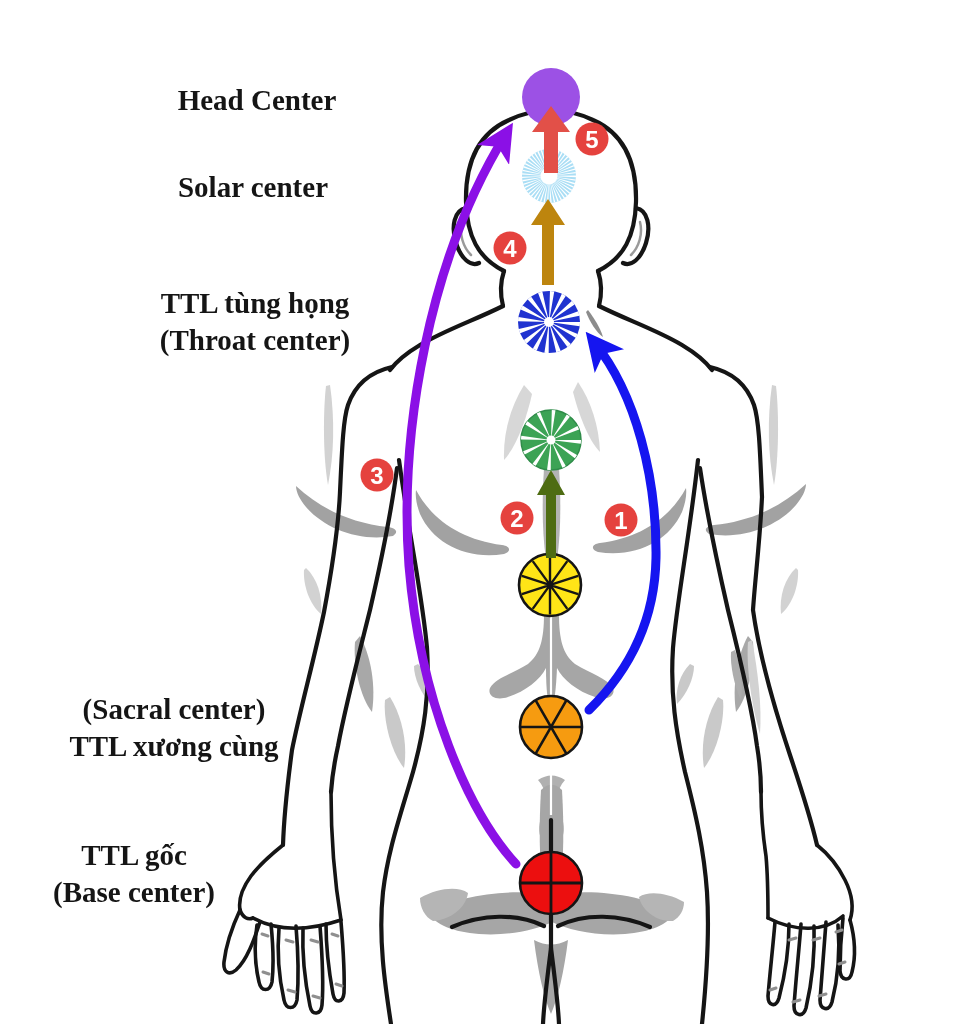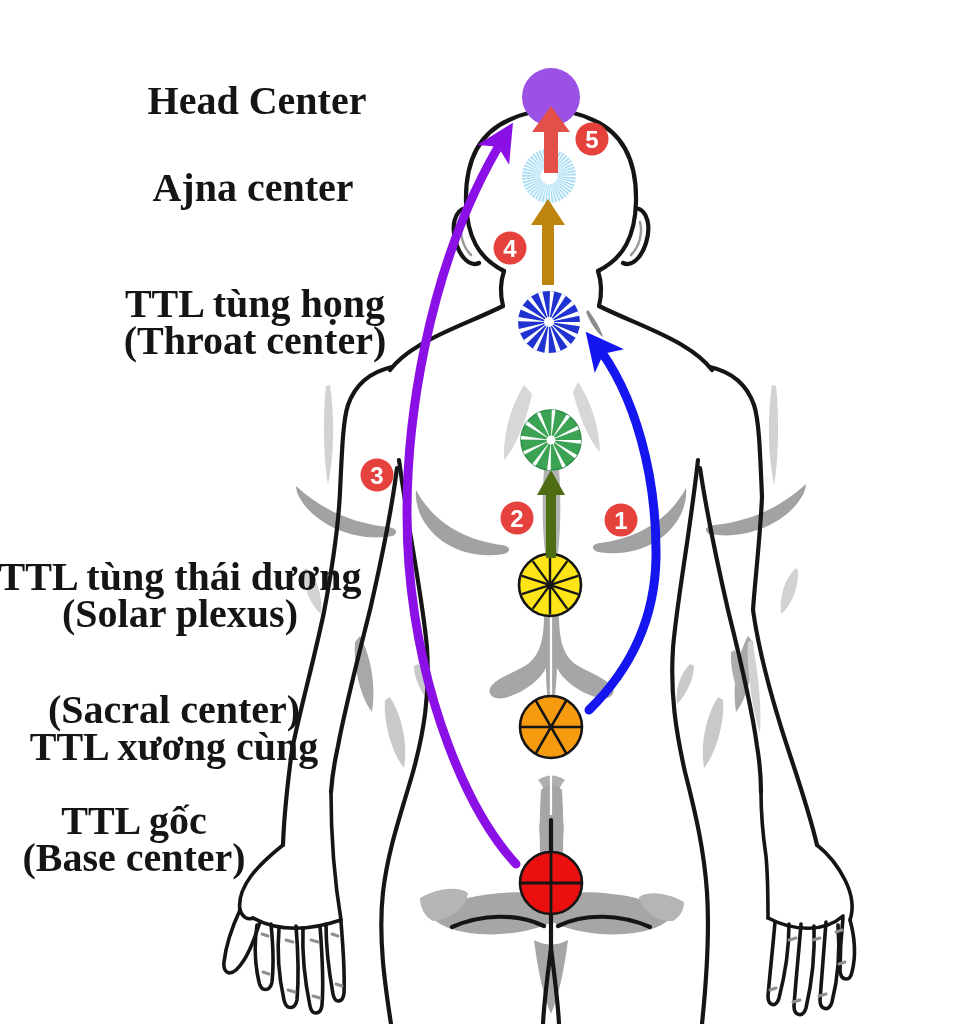--- a/index.html
+++ b/index.html
@@ -2,21 +2,21 @@
 <html><head>
 <meta charset="utf-8">
 <style>
   html,body{margin:0;padding:0;background:#fff;}
   .stage{position:relative;width:969px;height:1024px;background:#ffffff;overflow:hidden;}
   .stage svg{position:absolute;left:0;top:0;}
   .lbl{
     position:absolute;transform:translate(-50%,-50%);
     text-align:center;color:#151515;white-space:nowrap;
     font-family:"Liberation Serif", serif;font-weight:bold;
-    font-size:40px;line-height:37px;
+    font-size:29px;line-height:37px;
   }
 </style>
 </head>
 <body>
 
 <div class="stage">
 
   <svg width="969" height="1024" viewBox="0 0 969 1024">
     <defs>
       <marker id="ah-purple" viewBox="0 0 10 10" refX="6.5" refY="5" markerWidth="4.2" markerHeight="4.2" orient="auto" markerUnits="strokeWidth">
@@ -197,34 +197,30 @@
         <circle cx="592" cy="139" r="16.5" fill="#e5423e"></circle>
         <text x="592" y="147.5" fill="#ffffff">5</text>
       </g>
     </g>
   </svg>
 
   <div class="lbl" style="left:257px;top:100px">
     <div>Head Center</div>
   </div>
   <div class="lbl" style="left:253px;top:187px">
-    <div>Ajna center</div>
+    <div>Solar center</div>
   </div>
   <div class="lbl" style="left:255px;top:322px">
     <div>TTL tùng họng</div>
     <div>(Throat center)</div>
   </div>
   <div class="lbl" style="left:210px;top:445px">
   </div>
-  <div class="lbl" style="left:180px;top:595px">
-    <div>TTL tùng thái dương</div>
-    <div>(Solar plexus)</div>
-  </div>
   <div class="lbl" style="left:174px;top:728px">
     <div>(Sacral center)</div>
     <div>TTL xương cùng</div>
   </div>
-  <div class="lbl" style="left:134px;top:839px">
+  <div class="lbl" style="left:134px;top:874px">
     <div>TTL gốc</div>
     <div>(Base center)</div>
   </div>
 
 </div>
 
 </body></html>

